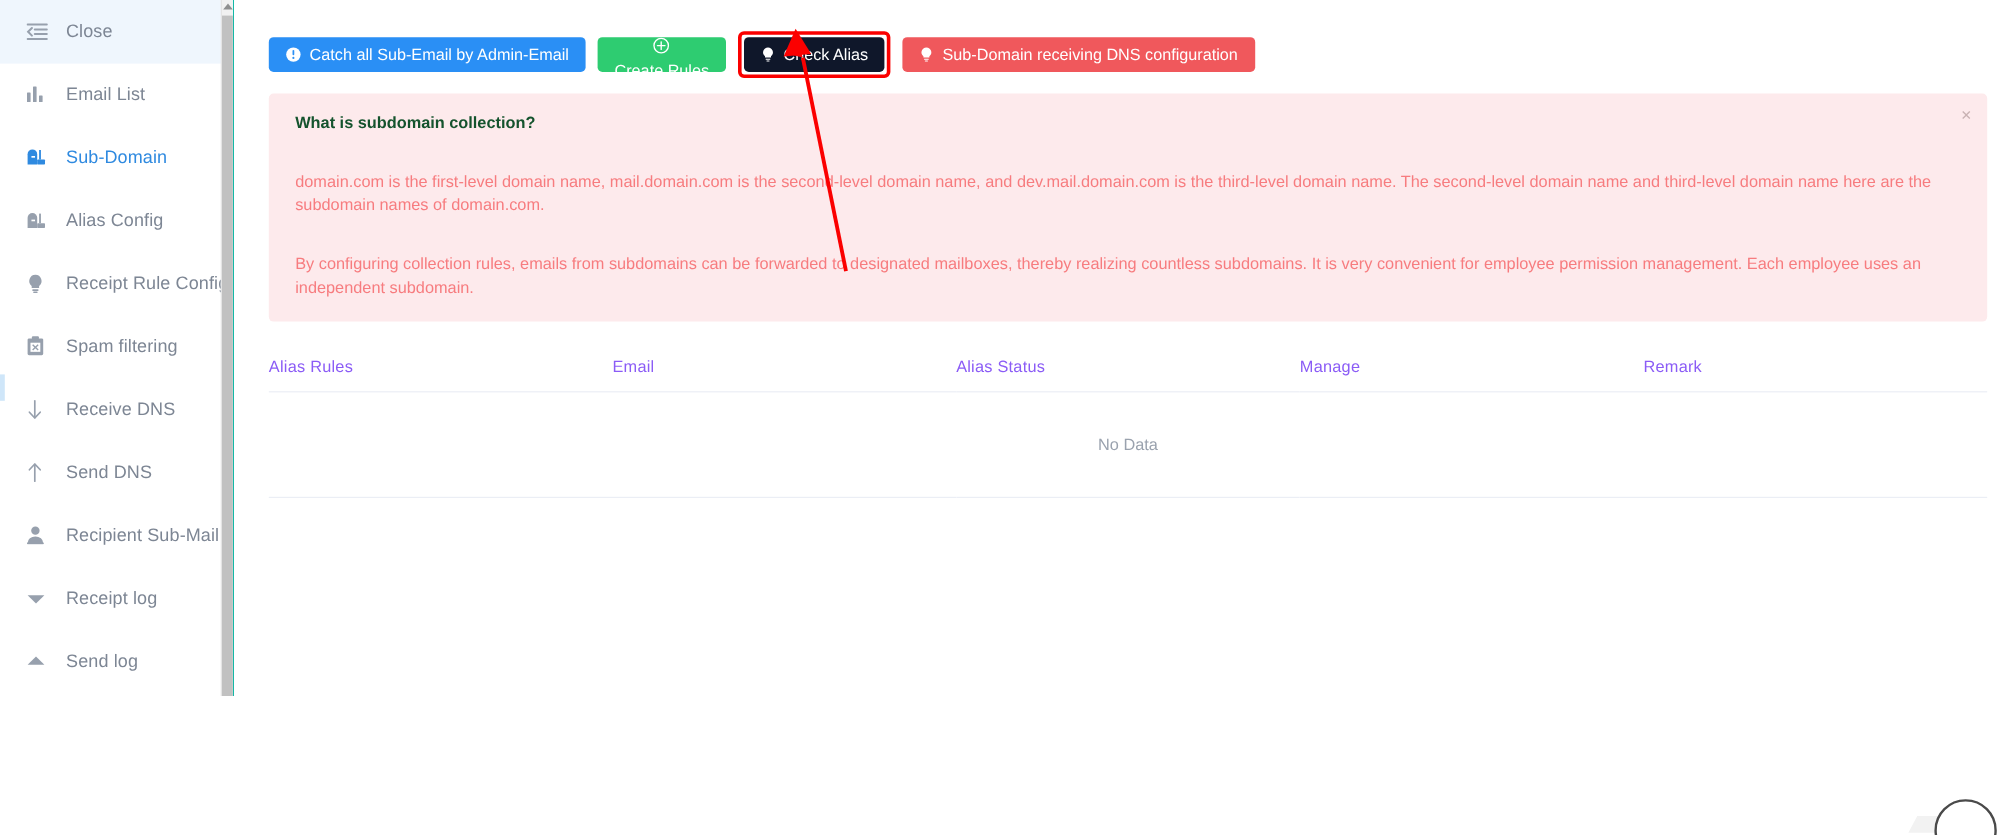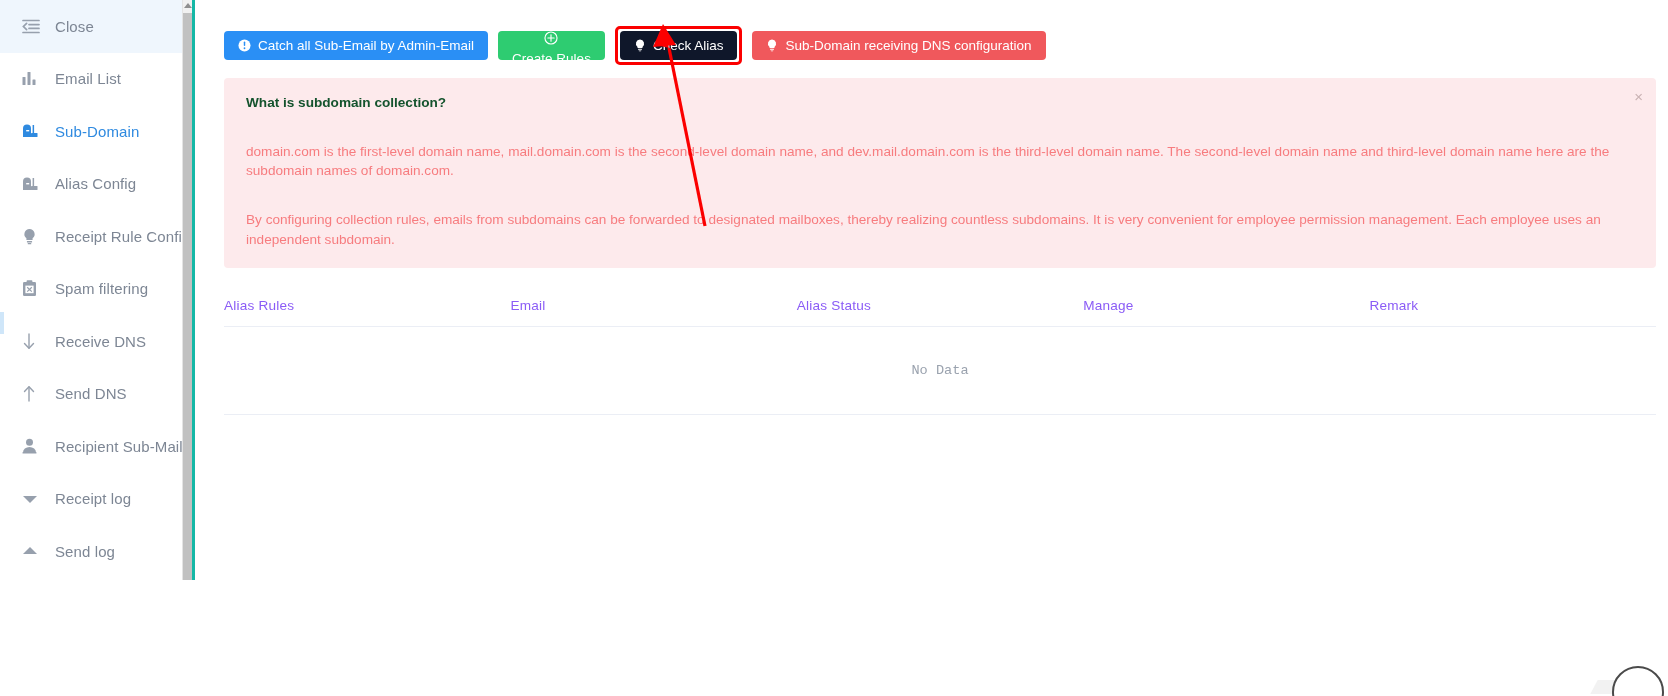--- a/index.html
+++ b/index.html
@@ -17,21 +17,21 @@
     display: flex;
     background: #ffffff;
   }
 
   
   .sidebar {
     position: relative;
     width: 195px;
     height: 580px;
     background: #ffffff;
-    border-right: 3px solid #14b8a6;
+    border-right: 1px solid #14b8a6;
     flex: 0 0 195px;
     overflow: hidden;
   }
   .sidebar-inner {
     position: absolute;
     top: 0; left: 0;
     width: 195px;
   }
   .nav-item {
     display: flex;
@@ -193,21 +193,20 @@
     padding: 12px 0 13px 0;
     border-bottom: 1px solid #ebeef5;
     letter-spacing: .2px;
   }
   table.data-table td.empty-cell {
     text-align: center;
     color: #9aa2ae;
     font-size: 13.6px;
     padding: 36px 0 36px 0;
     border-bottom: 1px solid #ebeef5;
-    font-family: Liberation Mono, monospace;
   }
 
   
   .annotation-arrow {
     position: absolute;
     left: 0; top: 0;
     width: 1473px;
     height: 696px;
     pointer-events: none;
   }

